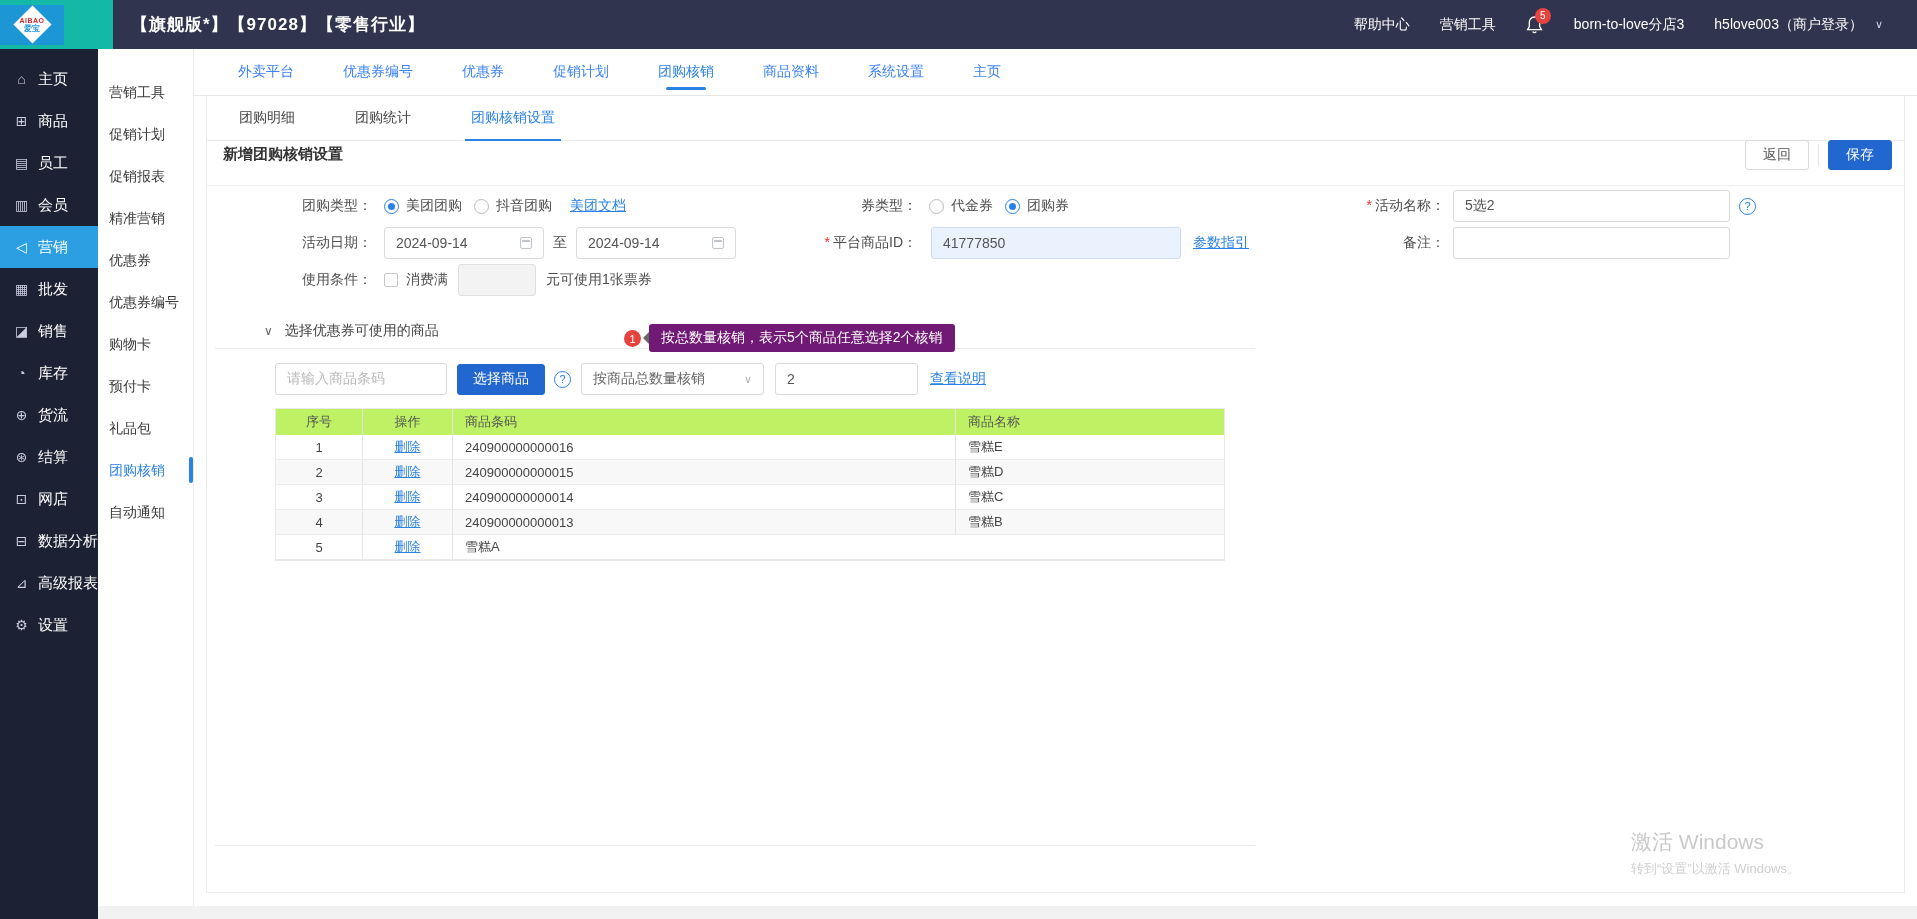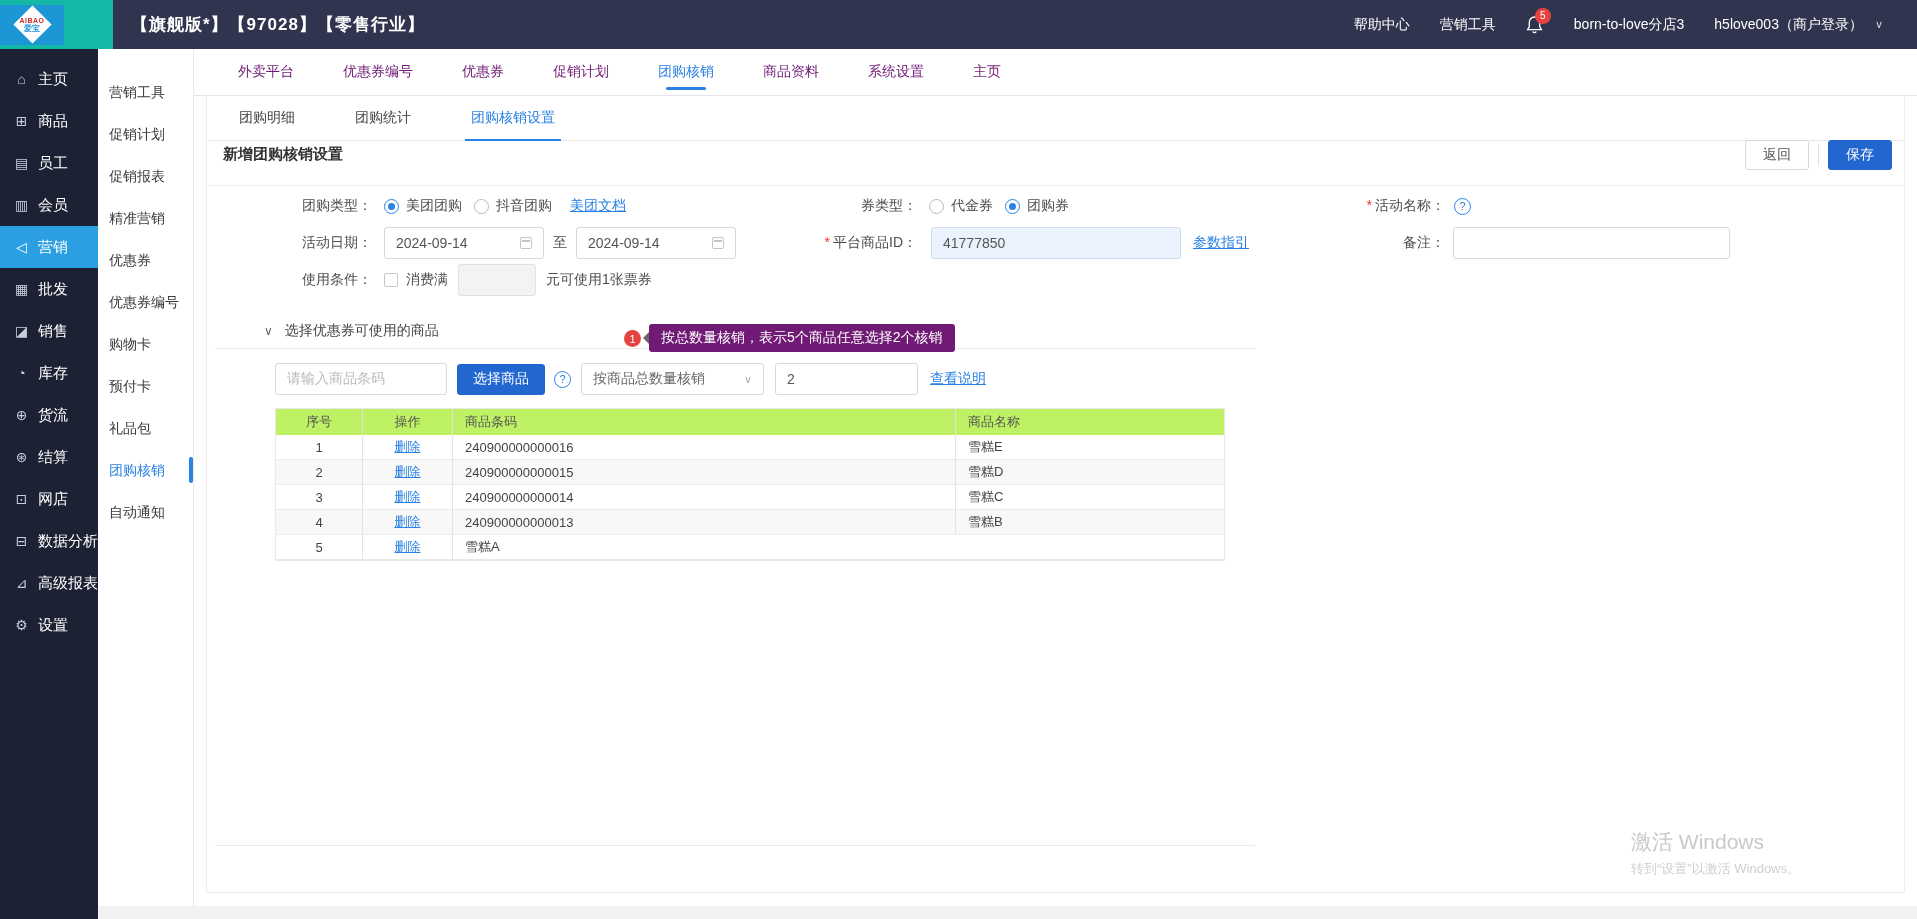--- a/index.html
+++ b/index.html
@@ -33,21 +33,21 @@
 
   .submenu { width:96px; background:#fff; border-right:1px solid #ebebeb; padding-top:22px; flex:0 0 auto; }
   .menu-item { height:42px; line-height:42px; padding-left:11px; font-size:14px; color:#3a3a3a; cursor:pointer; position:relative; }
   .menu-item.active { color:#2a82e4; }
   .menu-item.active::after { content:""; position:absolute; right:0; top:8px; width:4px; height:26px; background:#2a82e4; border-radius:2px; }
 
   .main { flex:1; position:relative; }
 
   
   .tabs-row { height:47px; border-bottom:1px solid #e5e5e5; display:flex; align-items:center; padding-left:44px; gap:49px; }
-  .tab { font-size:14px; color:#701a75; cursor:pointer; position:relative; height:47px; display:flex; align-items:center; }
+  .tab { font-size:14px; color:#3b82f6; cursor:pointer; position:relative; height:47px; display:flex; align-items:center; }
   .tab.active { color:#2a82e4; }
   .tab.active::after { content:""; position:absolute; left:50%; transform:translateX(-50%); bottom:6px; width:40px; height:3px; background:#2a82e4; border-radius:2px; }
 
   
   .card { position:absolute; left:12px; right:12px; top:47px; height:797px; border:1px solid #ececec; border-top:none; background:#fff; }
 
   .subtabs { height:45px; border-bottom:1px solid #e8e8e8; display:flex; align-items:center; padding-left:32px; gap:60px; }
   .subtab { font-size:14px; color:#444; cursor:pointer; height:45px; display:flex; align-items:center; position:relative; }
   .subtab.active { color:#2a82e4; }
   .subtab.active::after { content:""; position:absolute; left:-6px; right:-6px; bottom:0; height:2px; background:#2a82e4; }
@@ -294,20 +294,21 @@
                   <span>代金券</span>
                 </span>
                 <span class="radio-opt active">
                   <span class="radio"></span>
                   <span>团购券</span>
                 </span>
               </span>
           </div>
           <div class="fld fr1 c3">
             <span class="lbl lbl-3"><span class="req">*</span><span>活动名称：</span></span>
+            <span class="inp wide-inp">5选2</span>
             <span class="help-circ">?</span>
           </div>
 
           <div class="fld fr2 c1">
             <span class="lbl lbl-1">活动日期：</span>
             <span class="inp date-inp">
               <span>2024-09-14</span>
               <span class="cal"></span>
             </span>
             <span class="to-sep">至</span>

